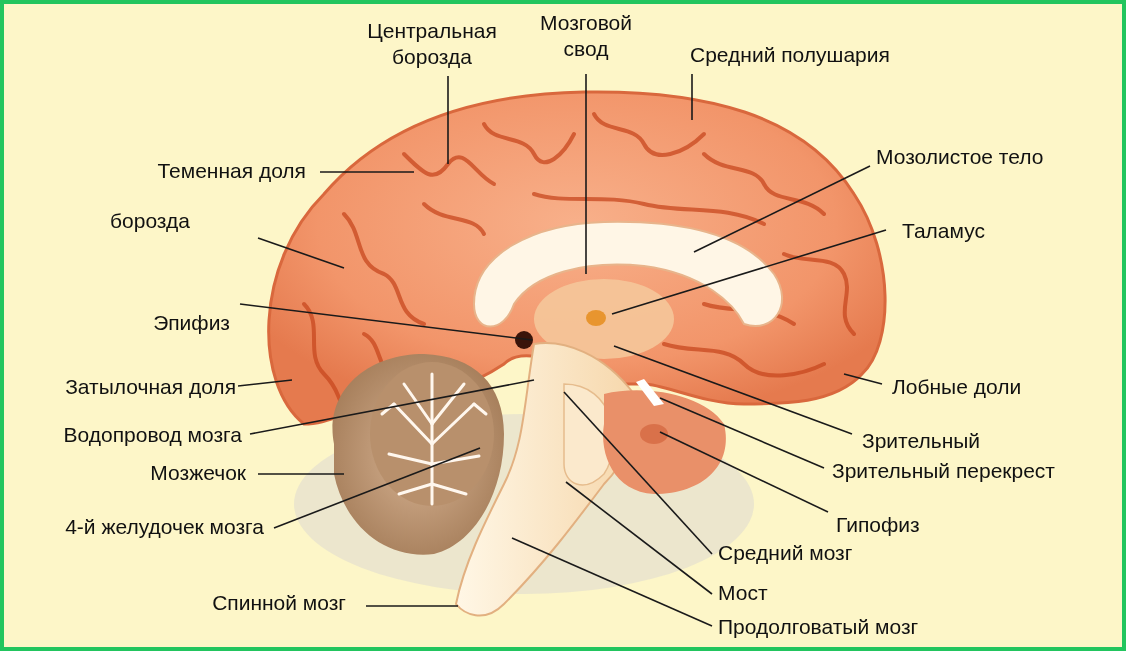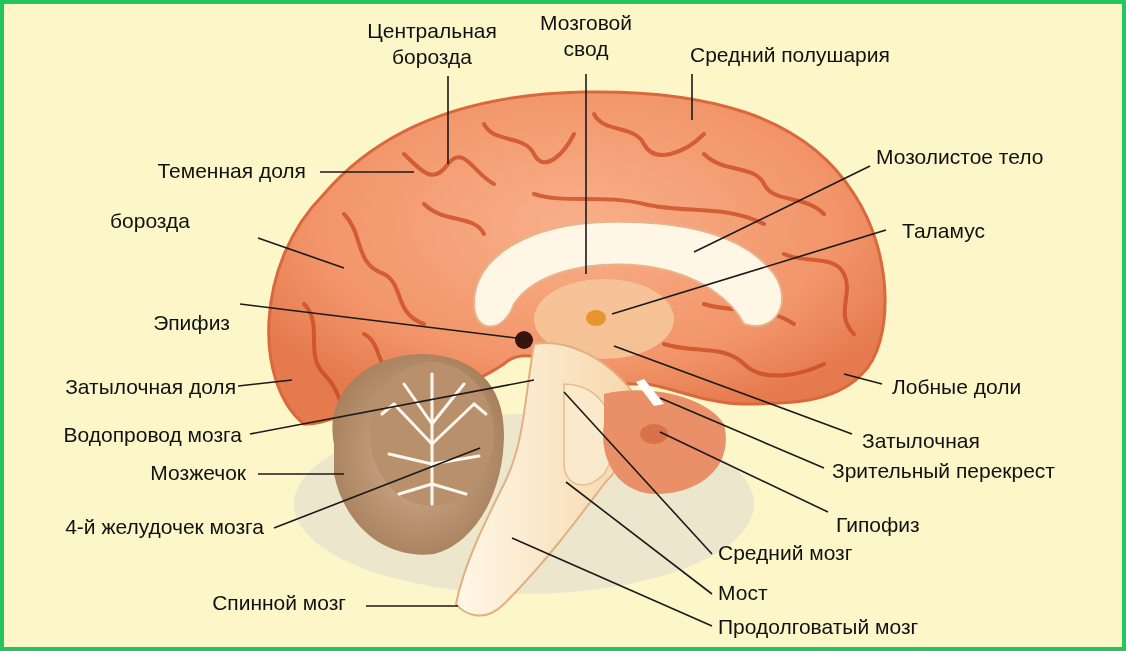--- a/index.html
+++ b/index.html
@@ -159,21 +159,21 @@
       <div class="label right" style="left: 224px; top: 370px; margin-left: 8px;">
         <span>Затылочная доля</span>
       </div>
       <div class="label " style="left: 888px; top: 370px;">
         <span>Лобные доли</span>
       </div>
       <div class="label right" style="left: 238px; top: 418px;">
         <span>Водопровод мозга</span>
       </div>
       <div class="label " style="left: 858px; top: 424px;">
-        <span>Затылочная</span>
+        <span>Зрительный</span>
       </div>
       <div class="label " style="left: 828px; top: 454px;">
         <span>Зрительный перекрест</span>
       </div>
       <div class="label right" style="left: 242px; top: 456px;">
         <span>Мозжечок</span>
       </div>
       <div class="label " style="left: 832px; top: 508px;">
         <span>Гипофиз</span>
       </div>

